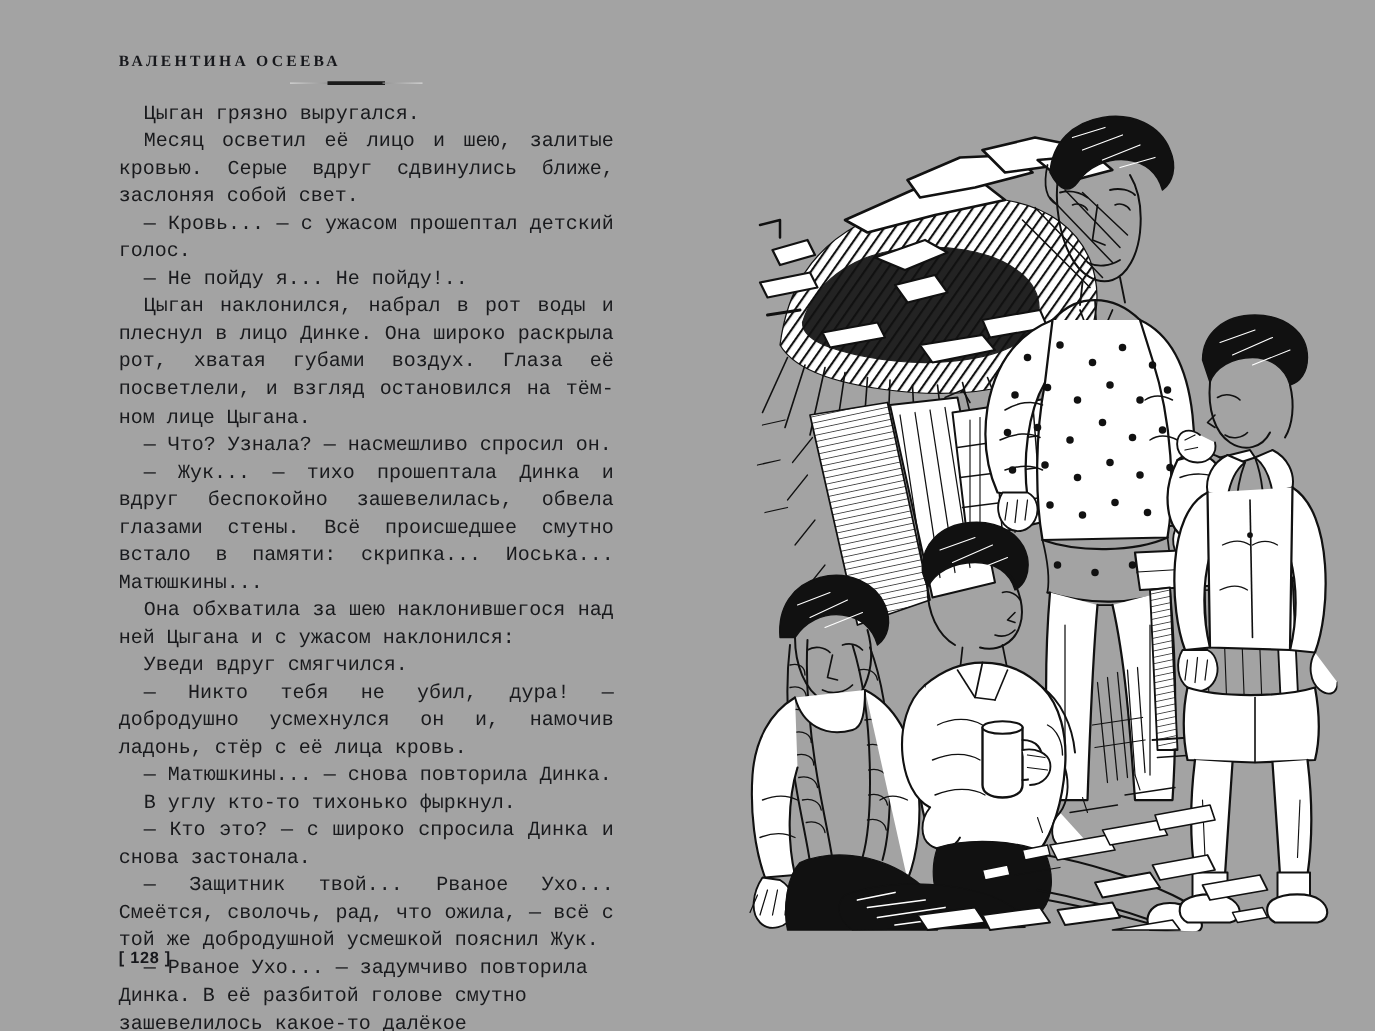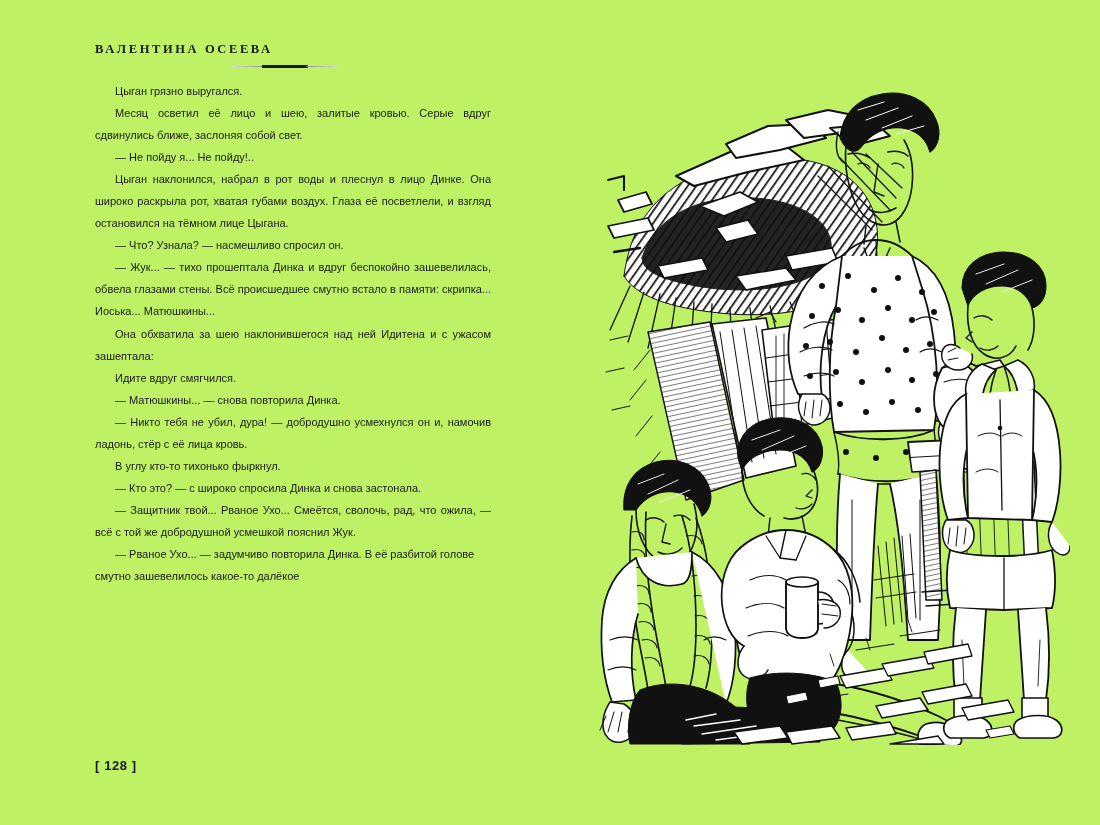--- a/index.html
+++ b/index.html
@@ -13,21 +13,21 @@
     height: 825px;
     overflow: hidden;
     font-family: "Liberation Serif", "DejaVu Serif", serif;
     color: #1a1a1a;
   }
 
   .page {
     position: relative;
     width: 1100px;
     height: 825px;
-    background: #bef264;
+    background: #a3a3a3;
     box-sizing: border-box;
   }
 
   
   .page-left {
     position: absolute;
     left: 0;
     top: 0;
     width: 550px;
     height: 825px;
@@ -82,28 +82,28 @@
 
   .textblock {
     position: absolute;
     left: 95px;
     top: 80px;
     width: 396px;
   }
 
   .textblock p {
     margin: 0;
-    font-size: 11px;
+    font-size: 16px;
     line-height: 22.05px;
     text-align: justify;
     text-justify: inter-word;
     text-indent: 20px;
     hyphens: manual;
     color: #191a1d;
-    font-family: Liberation Sans, sans-serif;
+    font-family: Liberation Mono, monospace;
   }
   .textblock p.last {
     text-align: left;
   }
 
   .folio {
     position: absolute;
     left: 95px;
     top: 758px;
     width: 396px;
@@ -148,28 +148,29 @@
 
     <div class="head-rule">
       <div class="seg left"></div>
       <div class="seg center"></div>
       <div class="seg right"></div>
     </div>
 
     <div class="textblock" id="textblock">
         <p>Цыган грязно выругался.</p>
         <p>Месяц осветил её лицо и шею, залитые кровью. Се­рые вдруг сдвинулись ближе, заслоняя собой свет.</p>
+        <p>— Кровь... — с ужасом прошептал детский голос.</p>
         <p>— Не пойду я... Не пойду!..</p>
         <p>Цыган наклонился, набрал в рот воды и плеснул в ли­цо Динке. Она широко раскрыла рот, хватая губами воз­дух. Глаза её посветлели, и взгляд остановился на тём­ном лице Цыгана.</p>
         <p>— Что? Узнала? — насмешливо спросил он.</p>
         <p>— Жук... — тихо прошептала Динка и вдруг беспокой­но зашевелилась, обвела глазами стены. Всё происшед­шее смутно встало в памяти: скрипка... Иоська... Матюш­кины...</p>
-        <p>Она обхватила за шею наклонившегося над ней Идите­на и с ужасом зашептала:</p>
-        <p>Идите вдруг смягчился.</p>
+        <p>Она обхватила за шею наклонившегося над ней Цыга­на и с ужасом наклонился:</p>
+        <p>Уведи вдруг смягчился.</p>
+        <p>— Никто тебя не убил, дура! — добродушно усмех­нулся он и, намочив ладонь, стёр с её лица кровь.</p>
         <p>— Матюшкины... — снова повторила Динка.</p>
-        <p>— Никто тебя не убил, дура! — добродушно усмех­нулся он и, намочив ладонь, стёр с её лица кровь.</p>
         <p>В углу кто-то тихонько фыркнул.</p>
         <p>— Кто это? — с широко спросила Динка и снова за­стонала.</p>
         <p>— Защитник твой... Рваное Ухо... Смеётся, сволочь, рад, что ожила, — всё с той же добродушной усмешкой пояснил Жук.</p>
         <p class="last">— Рваное Ухо... — задумчиво повторила Динка. В её разбитой голове смутно зашевелилось какое-то далёкое</p>
       </div>
 
     <div class="folio">[ 128 ]</div>
   </div>
 
   <div class="page-right">

